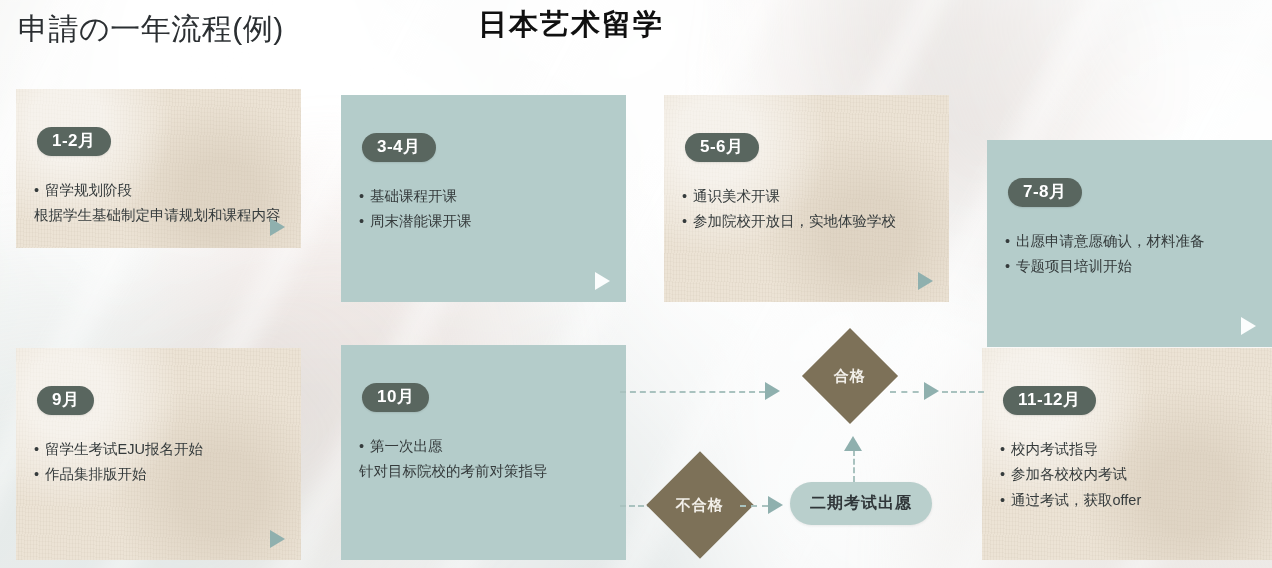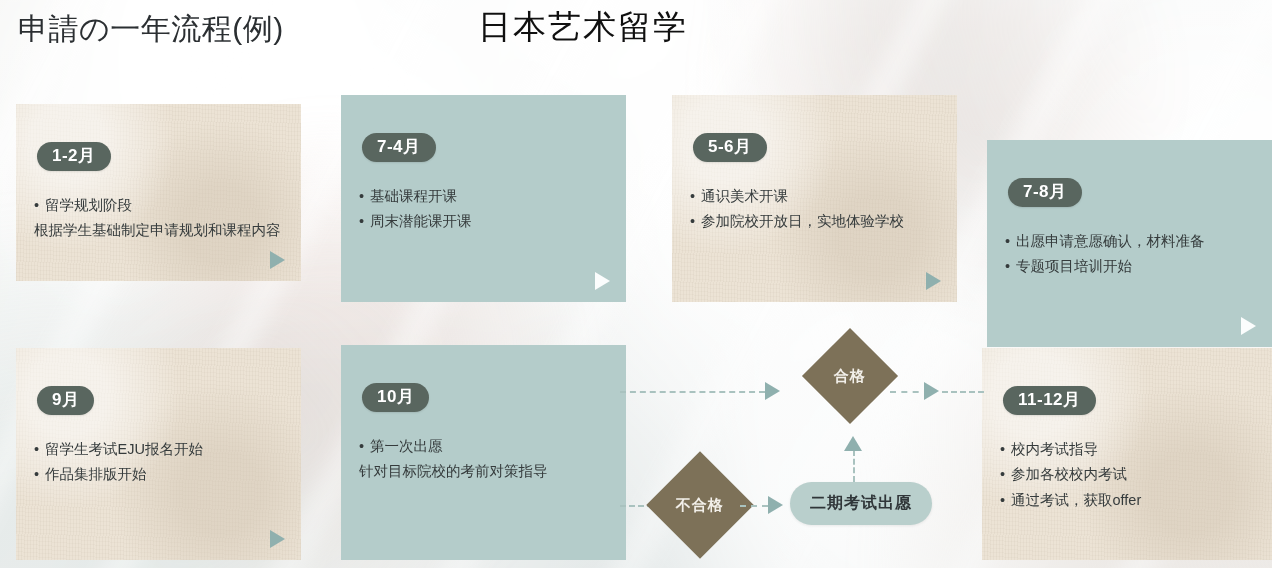--- a/index.html
+++ b/index.html
@@ -47,21 +47,21 @@
   #page{position:absolute;inset:0;z-index:2;}
 
   
   .head-jp{
     position:absolute;left:18px;top:9px;
     font-size:30px;font-weight:normal;color:#2b2f32;letter-spacing:.5px;
     text-shadow:0 1px 2px rgba(255,255,255,.85);
   }
   .head-main{
     position:absolute;left:478px;top:5px;
-    font-size:33px;font-weight:normal;color:#101010;letter-spacing:2px;
+    font-size:29px;font-weight:bold;color:#101010;letter-spacing:2px;
   }
 
   
   .card{position:absolute;box-sizing:border-box;padding:0;overflow:hidden;}
   .card.beige{
     background-color:#ece3d5;
     background-image:
       radial-gradient(circle at 18% 22%, rgba(255,255,255,.55) 0 14%, rgba(255,255,255,0) 40%),
       radial-gradient(circle at 72% 68%, rgba(208,195,176,.45) 0 16%, rgba(208,195,176,0) 44%),
       repeating-linear-gradient(92deg, rgba(160,146,124,.08) 0 1px, rgba(255,255,255,0) 1px 3px),
@@ -128,39 +128,39 @@
   <div class="layer l2"></div>
   <div class="layer streaks"></div>
   <div class="layer vign"></div>
 </div>
 
 <div id="page">
 
   <div class="head-jp">申請の一年流程(例)</div>
   <div class="head-main">日本艺术留学</div>
 
-  <div class="card beige" style="left:16px;top:104px;width:285px;height:177px;padding-left:33px;">
+  <div class="card beige" style="left:16px;top:89px;width:285px;height:159px;padding-left:33px;">
     <div class="badge">1-2月</div>
     <div class="lines">
       <div class="ln"><span class="dot">•</span><span>留学规划阶段</span></div>
       <div class="ln wrap nobullet">根据学生基础制定申请规划和课程内容</div>
     </div>
     <div class="play"></div>
   </div>
 
   <div class="card green" style="left:341px;top:95px;width:285px;height:207px;">
-    <div class="badge">7-4月</div>
+    <div class="badge">3-4月</div>
     <div class="lines">
       <div class="ln"><span class="dot">•</span><span>基础课程开课</span></div>
       <div class="ln"><span class="dot">•</span><span>周末潜能课开课</span></div>
     </div>
     <div class="play"></div>
   </div>
 
-  <div class="card beige" style="left:664px;top:95px;width:285px;height:207px;margin-left:8px;">
+  <div class="card beige" style="left:664px;top:95px;width:285px;height:207px;">
     <div class="badge">5-6月</div>
     <div class="lines">
       <div class="ln"><span class="dot">•</span><span>通识美术开课</span></div>
       <div class="ln"><span class="dot">•</span><span>参加院校开放日，实地体验学校</span></div>
     </div>
     <div class="play"></div>
   </div>
 
   <div class="card green" style="left:987px;top:95px;width:285px;height:207px;margin-top:45px;">
     <div class="badge">7-8月</div>

